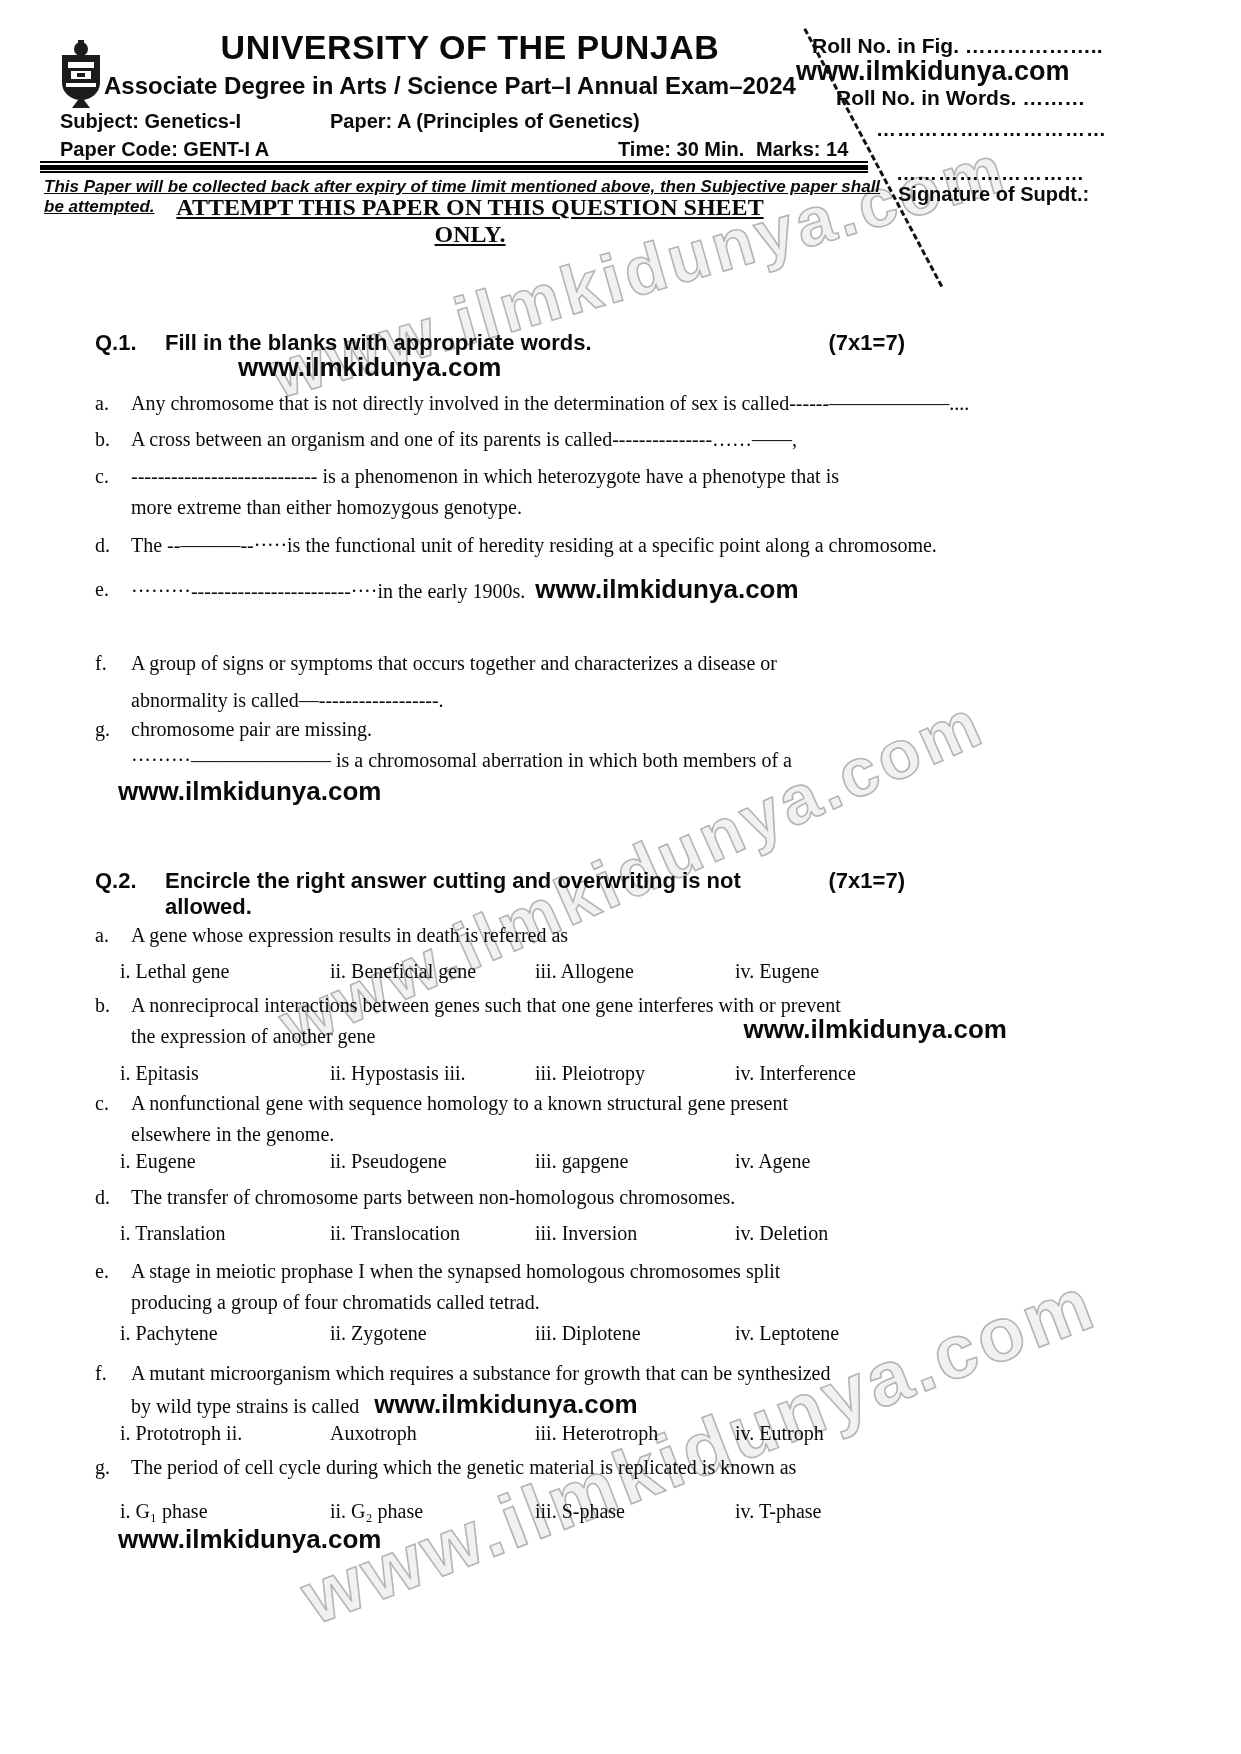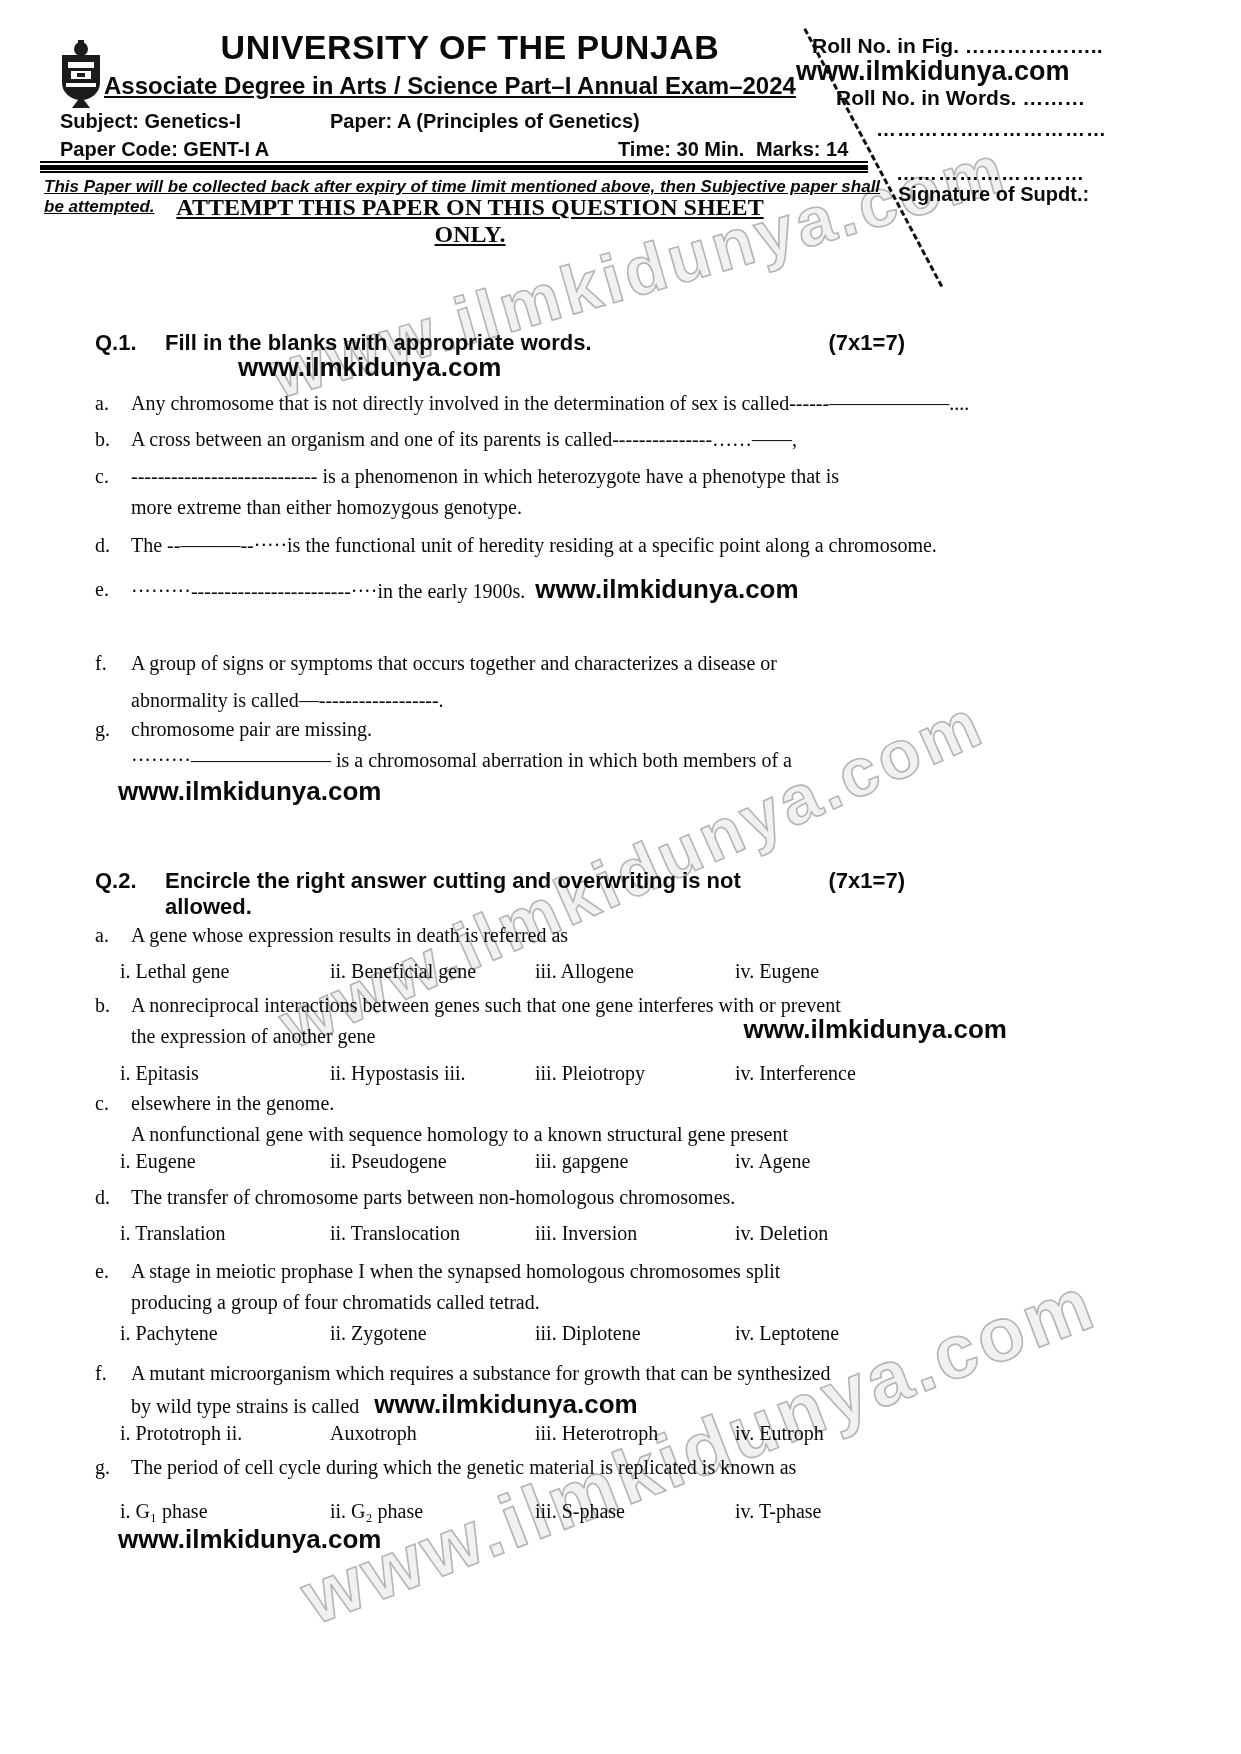--- a/index.html
+++ b/index.html
@@ -4,21 +4,21 @@
 <style>
   html,body{margin:0;padding:0;background:#fff;}
   .page{position:relative;width:1241px;height:1754px;background:#ffffff;
         font-family:"Liberation Serif", serif;color:#0a0a0a;overflow:hidden;}
 
   
   .logo{position:absolute;left:58px;top:40px;}
   .uni-title{position:absolute;left:150px;top:28px;width:640px;text-align:center;
              font-family:"Liberation Sans",sans-serif;font-weight:bold;font-size:34px;letter-spacing:.5px;}
   .exam-title{position:absolute;left:104px;top:72px;width:760px;
-              font-family:"Liberation Sans",sans-serif;font-weight:bold;font-size:24px;text-decoration:underline;}
+              font-family:"Liberation Sans",sans-serif;font-weight:bold;font-size:24px;}
   .hdr-field{position:absolute;font-family:"Liberation Sans",sans-serif;font-weight:bold;font-size:20px;}
   .roll-fig{left:812px;top:34px;font-size:21px;}
   .site-top{left:796px;top:56px;font-size:27px;}
   .roll-words{left:836px;top:86px;font-size:21px;}
   .subject{left:60px;top:110px;}
   .paper{left:330px;top:110px;}
   .paper-code{left:60px;top:138px;}
   .time{left:618px;top:138px;}
   .marks{left:756px;top:138px;}
   .dotted1{left:876px;top:118px;letter-spacing:1px;}
@@ -155,21 +155,21 @@
     <span class="site b-site">www.ilmkidunya.com</span>
   </div>
   <div class="opts" style="top:1054px">
     <span class="opt">i. Epitasis</span>
     <span class="opt">ii. Hypostasis iii.</span>
     <span class="opt">iii. Pleiotropy</span>
     <span class="opt">iv. Interference</span>
   </div>
 
   <div class="q-item" style="top:1088px">
-    <span class="q-label">c.</span><span class="q-text"><span class="line">elsewhere in the genome.</span><span class="line">A nonfunctional gene with sequence homology to a known structural gene present</span></span>
+    <span class="q-label">c.</span><span class="q-text"><span class="line">A nonfunctional gene with sequence homology to a known structural gene present</span><span class="line">elsewhere in the genome.</span></span>
   </div>
   <div class="opts" style="top:1142px">
     <span class="opt">i. Eugene</span>
     <span class="opt">ii. Pseudogene</span>
     <span class="opt">iii. gapgene</span>
     <span class="opt">iv. Agene</span>
   </div>
 
   <div class="q-item" style="top:1182px">
     <span class="q-label">d.</span><span class="q-text">The transfer of chromosome parts between non-homologous chromosomes.</span>

